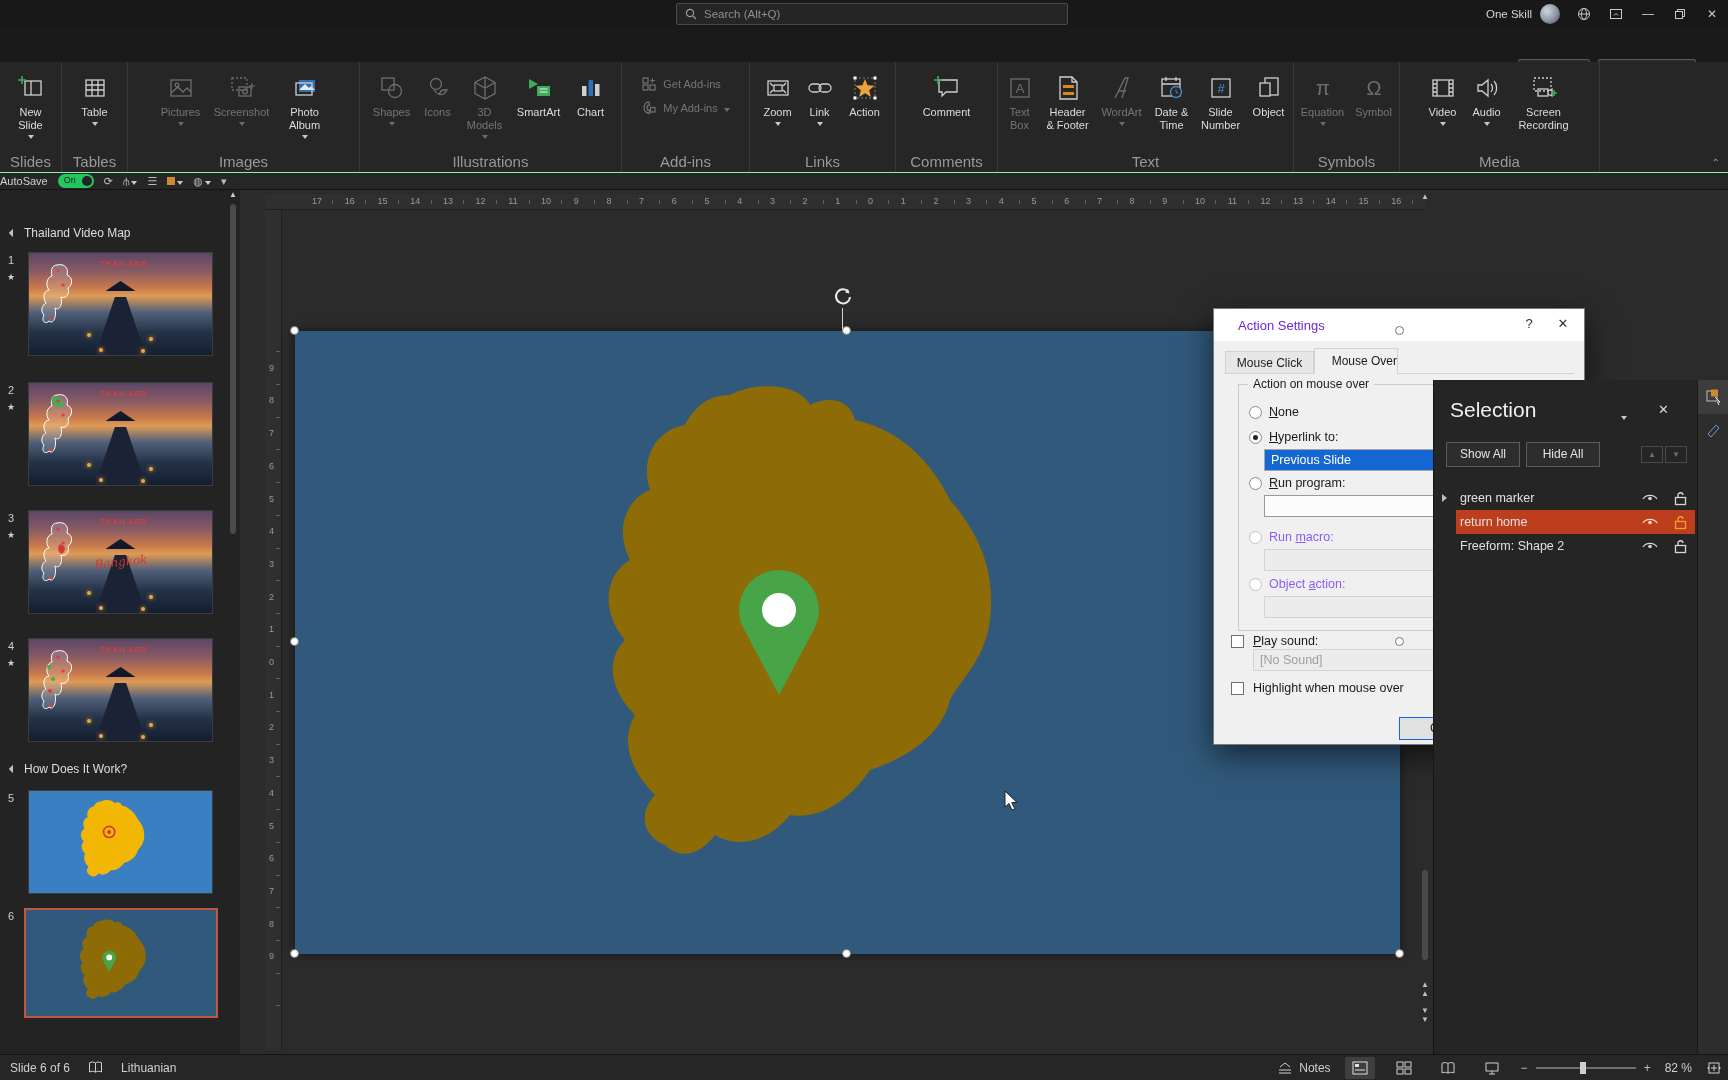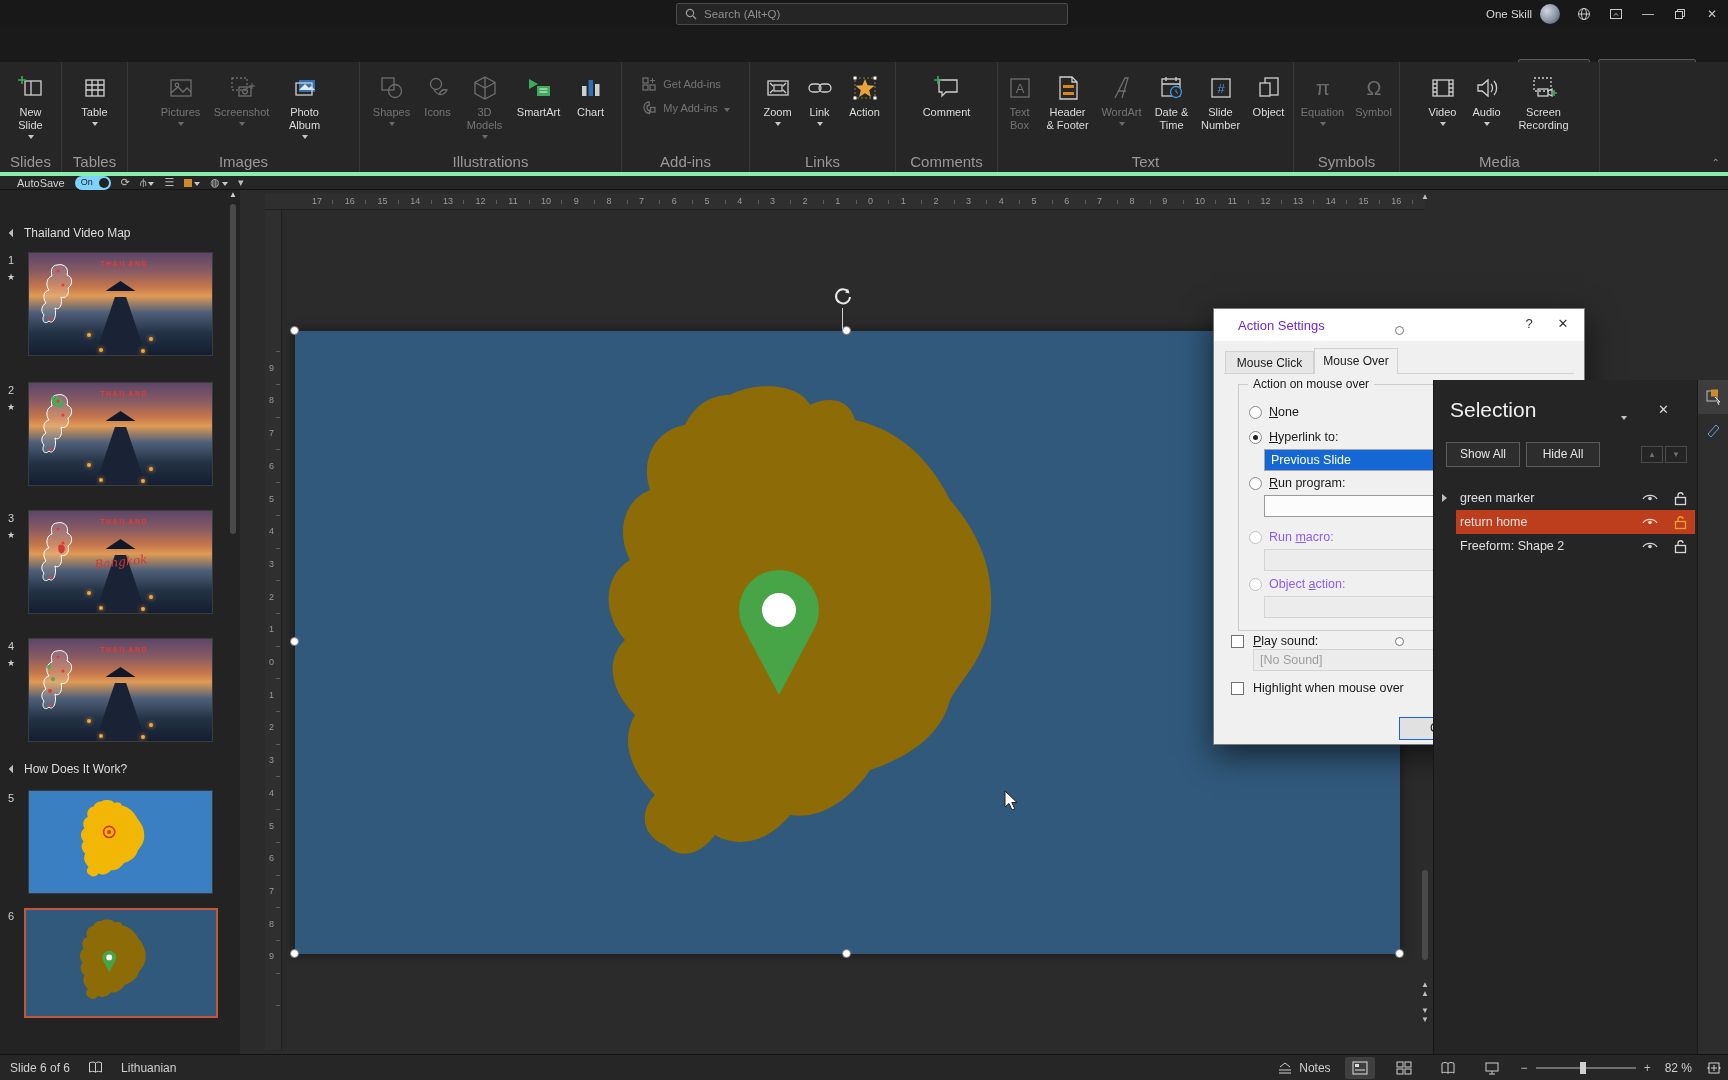--- a/index.html
+++ b/index.html
@@ -31,24 +31,24 @@
   .rbtn .ric { height:36px; display:flex; align-items:center; }
   .rbtn .rlb { font-size:11px; line-height:13px; text-align:center; color:#dcdcdc; white-space:pre-line; }
   .rbtn.dis { opacity:.42; }
   .dd { width:0; height:0; border-left:3.5px solid transparent; border-right:3.5px solid transparent;
     border-top:4px solid #c8c8c8; display:inline-block; margin-top:3px; }
   .stack { display:flex; flex-direction:column; justify-content:flex-start; gap:8px; margin-top:14px; }
   .sbtn { display:flex; align-items:center; gap:6px; font-size:11px; color:#dcdcdc; }
   .sbtn.dis { opacity:.42; }
   #collapse-ribbon { position:absolute; right:8px; bottom:4px; color:#9a9a9a; font-size:10px; }
   
-  #qat { position:absolute; left:0; top:172px; width:1728px; height:18px; background:#262626; border-top:4px solid #86efac;
-    border-bottom:1px solid #121212; display:flex; align-items:center; gap:10px; padding-left:17px; }
+  #qat { position:absolute; left:0; top:172px; width:1728px; height:18px; background:#262626; border-top:1px solid #86efac;
+    border-bottom:1px solid #121212; display:flex; align-items:center; gap:10px; padding-left:0; }
   #qat .lbl { font-size:11px; color:#d0d0d0; }
-  #autosave-toggle { width:36px; height:14px; background:#7dd3fc; border-radius:8px; position:relative; }
+  #autosave-toggle { width:36px; height:14px; background:#22c55e; border-radius:8px; position:relative; }
   #autosave-toggle .on { position:absolute; left:6px; top:1px; font-size:9px; color:#1a1a1a; }
   #autosave-toggle .knob { position:absolute; right:2px; top:2px; width:10px; height:10px; border-radius:50%; background:#222; }
   .qic { color:#b9b9b9; font-size:11px; display:flex; align-items:center; gap:2px; }
   
   #main { position:absolute; left:0; top:190px; width:1728px; height:864px; background:#2b2b2b; }
   #thumbs { position:absolute; left:0; top:0; width:240px; height:864px; background:#232323; }
   #thumb-scroll { position:absolute; left:228px; top:0; width:10px; height:864px; }
   #thumb-scroll .arr { color:#cfcfcf; font-size:8px; text-align:center; }
   #thumb-scroll .thm { position:absolute; left:2px; top:14px; width:6px; height:330px; background:#4a4a4a; border-radius:3px; }
   .sec-h { position:absolute; left:10px; font-size:12px; color:#dedede; display:flex; gap:8px; align-items:center; }
@@ -85,21 +85,21 @@
   #cursor { position:absolute; left:764px; top:600px; }
   
   #dialog { position:absolute; left:973px; top:118px; width:372px; height:437px; background:#f0f0f0;
     border:1px solid #7a7a7a; box-shadow:0 10px 30px rgba(0,0,0,.6); color:#1a1a1a; font-size:12.5px; }
   #dlg-title { position:absolute; left:0; top:0; right:0; height:32px; background:#ffffff; }
   #dlg-title .t { position:absolute; left:24px; top:9px; font-size:13px; color:#6d28d9; }
   .dlg-cap { position:absolute; top:7px; width:30px; height:20px; text-align:center; color:#333; font-size:13px; }
   .tabline { position:absolute; left:10px; right:10px; top:64px; height:1px; background:#d2d2d2; }
   .dtab { position:absolute; font-size:12px; text-align:center; }
   .dtab.inactive { top:42px; height:23px; line-height:22px; background:#e7e7e7; border:1px solid #d2d2d2; }
-  .dtab.active { top:39px; height:26px; line-height:25px; background:#f0f0f0; border:1px solid #d2d2d2; border-bottom:none; z-index:2; }
+  .dtab.active { top:39px; height:26px; line-height:25px; background:#f0f0f0; border:1px solid #d2d2d2; border-bottom:none; z-index:2;text-align:right; }
   #groupbox { position:absolute; left:24px; top:75px; width:329px; height:247px; border:1px solid #cbcbcb; }
   #groupbox-label { position:absolute; left:34px; top:68px; background:#f0f0f0; padding:0 5px; font-size:12px; }
   .radio { position:absolute; width:13px; height:13px; border:1px solid #8a8a8a; border-radius:50%; background:#fff; }
   .radio.on::after { content:""; position:absolute; left:3px; top:3px; width:5px; height:5px; border-radius:50%; background:#222; }
   .radio.dis { border-color:#c0c0c0; }
   .chk { position:absolute; width:13px; height:13px; border:1px solid #707070; background:#fff; }
   .dlabel { position:absolute; font-size:12.5px; color:#1a1a1a; }
   .dlabel.dis { color:#8b5cf6; }
   .combo { position:absolute; height:22px; border:1px solid #a6a6a6; background:#fff; }
   .combo .cv { position:absolute; left:0; top:0; right:17px; bottom:0; padding:3px 6px; font-size:12.5px; }

